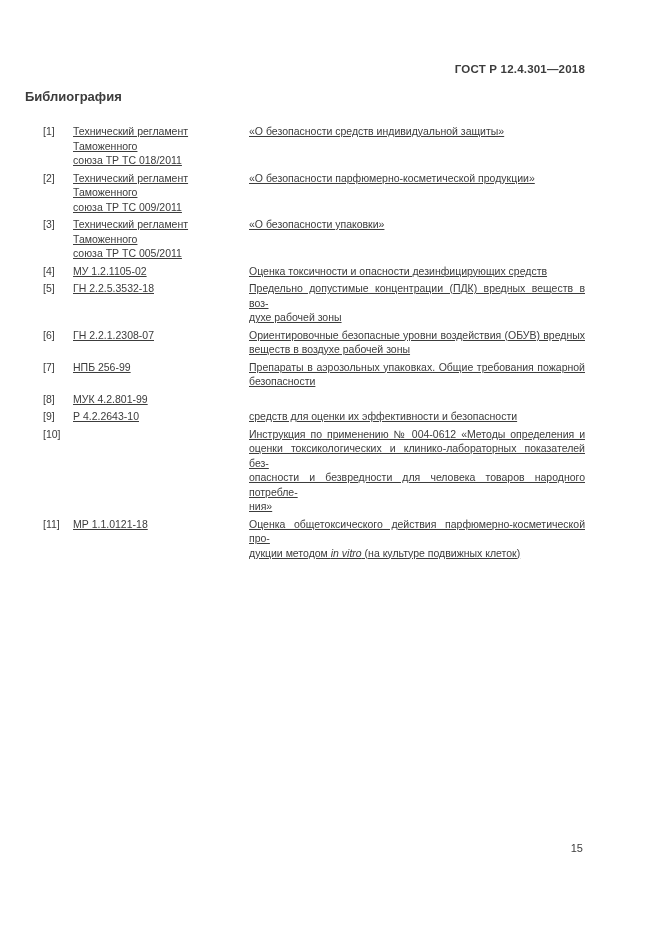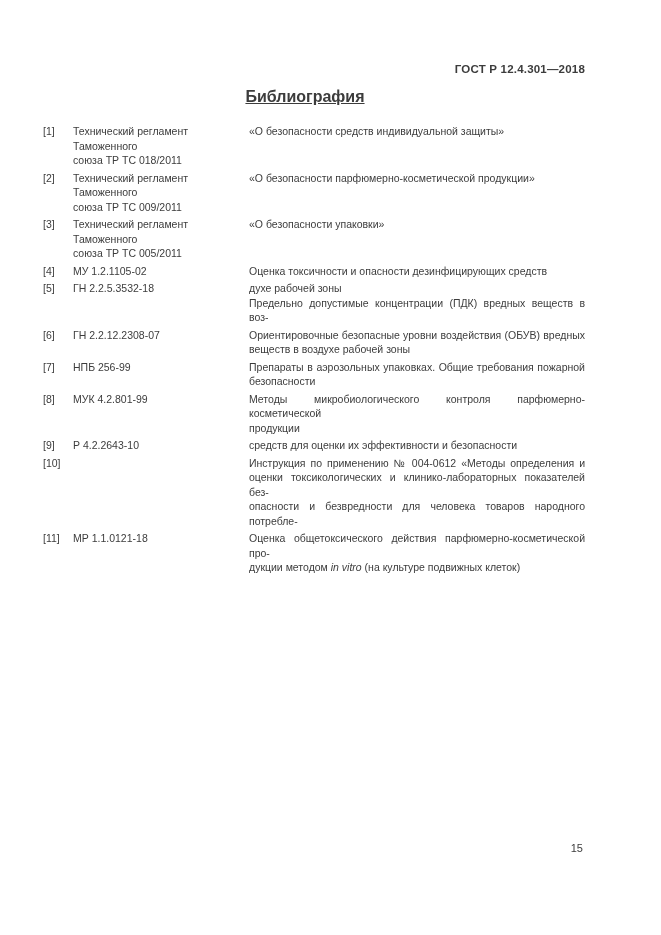--- a/index.html
+++ b/index.html
@@ -22,25 +22,24 @@
     font-size: 11.5px;
     font-weight: bold;
     line-height: 15px;
     letter-spacing: 0.2px;
     margin-left: 44px;
   }
   .doc-title {
     margin-top: 12px;
     margin-left: 25px;
     margin-right: 76px;
-    text-align: center;
-    font-size: 16px;
+    text-align: left;
+    font-size: 13px;
     font-weight: bold;
     line-height: 15px;
-    text-decoration: underline;
   }
   .references {
     margin-top: 20px;
     margin-left: 43px;
     width: 542px;
   }
   .ref-row {
     display: flex;
     flex-direction: row;
     align-items: flex-start;
@@ -57,20 +56,21 @@
     flex: 0 0 176px;
     padding-right: 6px;
     box-sizing: border-box;
   }
   .ref-desc {
     width: 336px;
     flex: 0 0 336px;
   }
   .line {
     white-space: normal;
+    text-decoration: underline;
   }
   
   .jl {
     text-align: justify;
     text-align-last: justify;
   }
   .page-number {
     position: absolute;
     top: 841px;
     right: 78px;
@@ -125,28 +125,28 @@
       <div class="ref-desc">
         <div class="line">Оценка токсичности и опасности дезинфицирующих средств</div>
       </div>
     </div>
     <div class="ref-row">
       <div class="ref-id">[5]</div>
       <div class="ref-source">
         <div class="line">ГН 2.2.5.3532-18</div>
       </div>
       <div class="ref-desc">
+        <div class="line jl">Предельно допустимые концентрации (ПДК) вредных веществ в воз-</div>
         <div class="line">духе рабочей зоны</div>
-        <div class="line jl">Предельно допустимые концентрации (ПДК) вредных веществ в воз-</div>
       </div>
     </div>
     <div class="ref-row">
       <div class="ref-id">[6]</div>
       <div class="ref-source">
-        <div class="line">ГН 2.2.12.2308-07</div>
+        <div class="line">ГН 2.2.1.2308-07</div>
       </div>
       <div class="ref-desc">
         <div class="line jl">Ориентировочные безопасные уровни воздействия (ОБУВ) вредных</div>
         <div class="line">веществ в воздухе рабочей зоны</div>
       </div>
     </div>
     <div class="ref-row">
       <div class="ref-id">[7]</div>
       <div class="ref-source">
         <div class="line">НПБ 256-99</div>
@@ -154,41 +154,38 @@
       <div class="ref-desc">
         <div class="line jl">Препараты в аэрозольных упаковках. Общие требования пожарной</div>
         <div class="line">безопасности</div>
       </div>
     </div>
     <div class="ref-row">
       <div class="ref-id">[8]</div>
       <div class="ref-source">
         <div class="line">МУК 4.2.801-99</div>
       </div>
-      <div class="ref-desc">
-        <div class="line jl">Методы микробиологического контроля парфюмерно-косметической</div>
-        <div class="line">продукции</div>
-      </div>
     </div>
     <div class="ref-row">
       <div class="ref-id">[9]</div>
       <div class="ref-source">
         <div class="line">Р 4.2.2643-10</div>
       </div>
       <div class="ref-desc">
         <div class="line">средств для оценки их эффективности и безопасности</div>
       </div>
     </div>
     <div class="ref-row">
       <div class="ref-id">[10]</div>
       <div class="ref-source"></div>
       <div class="ref-desc">
         <div class="line jl">Инструкция по применению № 004-0612 «Методы определения и</div>
         <div class="line jl">оценки токсикологических и клинико-лабораторных показателей без-</div>
         <div class="line jl">опасности и безвредности для человека товаров народного потребле-</div>
+        <div class="line">ния»</div>
       </div>
     </div>
     <div class="ref-row">
       <div class="ref-id">[11]</div>
       <div class="ref-source">
         <div class="line">МР 1.1.0121-18</div>
       </div>
       <div class="ref-desc">
         <div class="line jl">Оценка общетоксического действия парфюмерно-косметической про-</div>
         <div class="line">дукции методом <i>in vitro</i> (на культуре подвижных клеток)</div>

